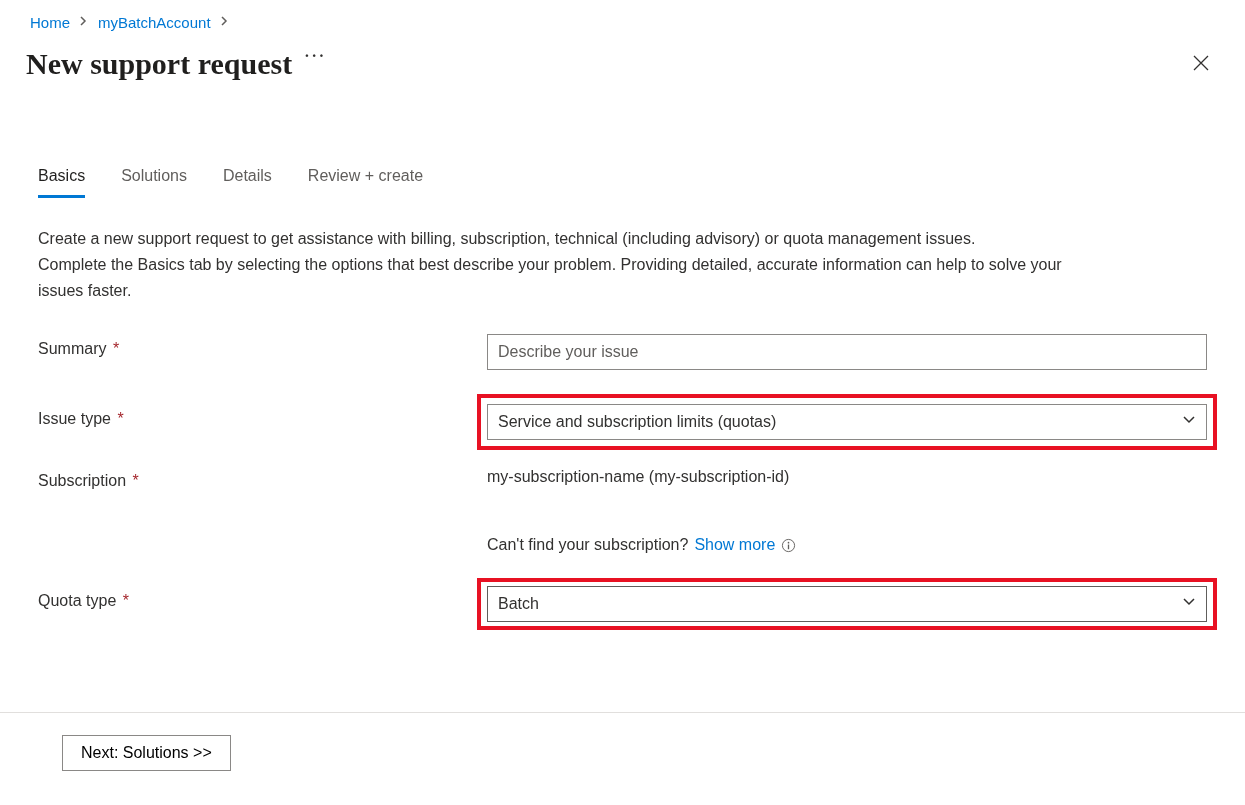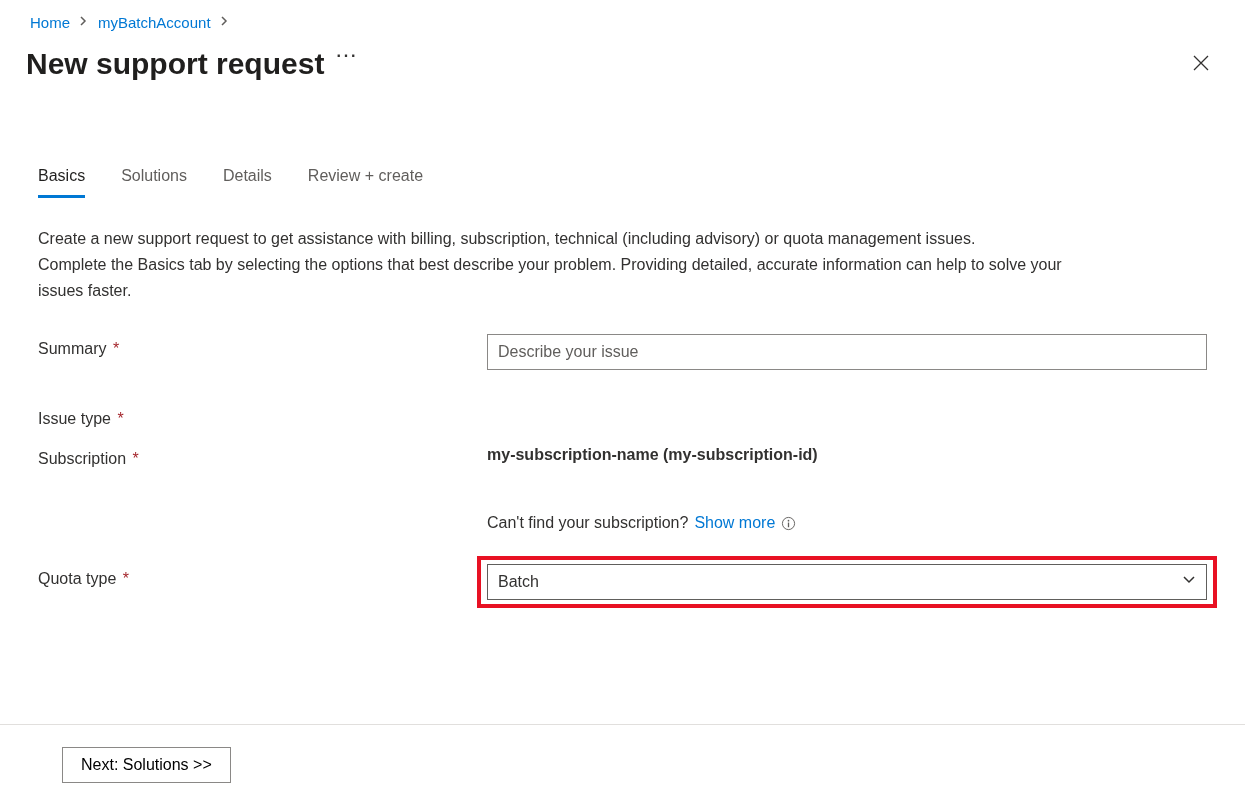--- a/index.html
+++ b/index.html
@@ -37,20 +37,21 @@
       justify-content: space-between;
       padding: 8px 30px 0 26px;
     }
     .page-title {
       font-size: 30px;
       font-weight: 600;
       color: #201f1e;
       display: flex;
       align-items: flex-start;
       gap: 12px;
+      font-family: Liberation Serif, serif;
     }
     .ellipsis-icon {
       font-size: 16px;
       letter-spacing: 2px;
       color: #323130;
       font-weight: 700;
     }
     .close-icon svg {
       width: 20px;
       height: 20px;
@@ -147,21 +148,20 @@
       margin-left: -10px;
       margin-right: -10px;
     }
     .highlight-wrap.second {
       padding: 4px 6px;
     }
     .static-value {
       font-size: 16px;
       color: #323130;
       padding-top: 2px;
-      font-weight: bold;
     }
     .sub-help {
       font-size: 16px;
       color: #323130;
       margin-top: 50px;
       display: flex;
       align-items: center;
       gap: 6px;
     }
     .sub-help a {
@@ -170,21 +170,21 @@
     }
     .info-icon {
       display: inline-flex;
     }
     .info-icon svg {
       width: 15px;
       height: 15px;
     }
     .footer {
       position: absolute;
-      bottom: 0;
+      bottom: 12px;
       left: 0;
       right: 0;
       border-top: 1px solid #e1dfdd;
       padding: 22px 62px;
     }
     .next-button {
       border: 1px solid #8a8886;
       background: #fff;
       padding: 8px 18px;
       font-size: 16px;
@@ -245,20 +245,32 @@
     </div>
     <div class="form-control-col">
       <input type="text" class="text-input" placeholder="Describe your issue" style="">
     </div>
   </div>
 
   <div class="form-row highlighted-row">
     <div class="form-label" style="padding-top:16px;">
       <span>Issue type</span><span class="req"> *</span>
     </div>
+    <div class="form-control-col">
+      <div class="highlight-wrap">
+        <div class="select-box">
+          <span>Service and subscription limits (quotas)</span>
+          <span class="chevron-down">
+            <svg viewBox="0 0 14 14">
+                <path d="M2 4l5 5 5-5" stroke="#323130" stroke-width="1.5" fill="none"></path>
+              </svg>
+          </span>
+        </div>
+      </div>
+    </div>
   </div>
 
   <div class="spacer-row"></div>
 
   <div class="form-row">
     <div class="form-label">
       <span>Subscription</span><span class="req"> *</span>
     </div>
     <div class="form-control-col">
       <div class="static-value">my-subscription-name (my-subscription-id)</div>

